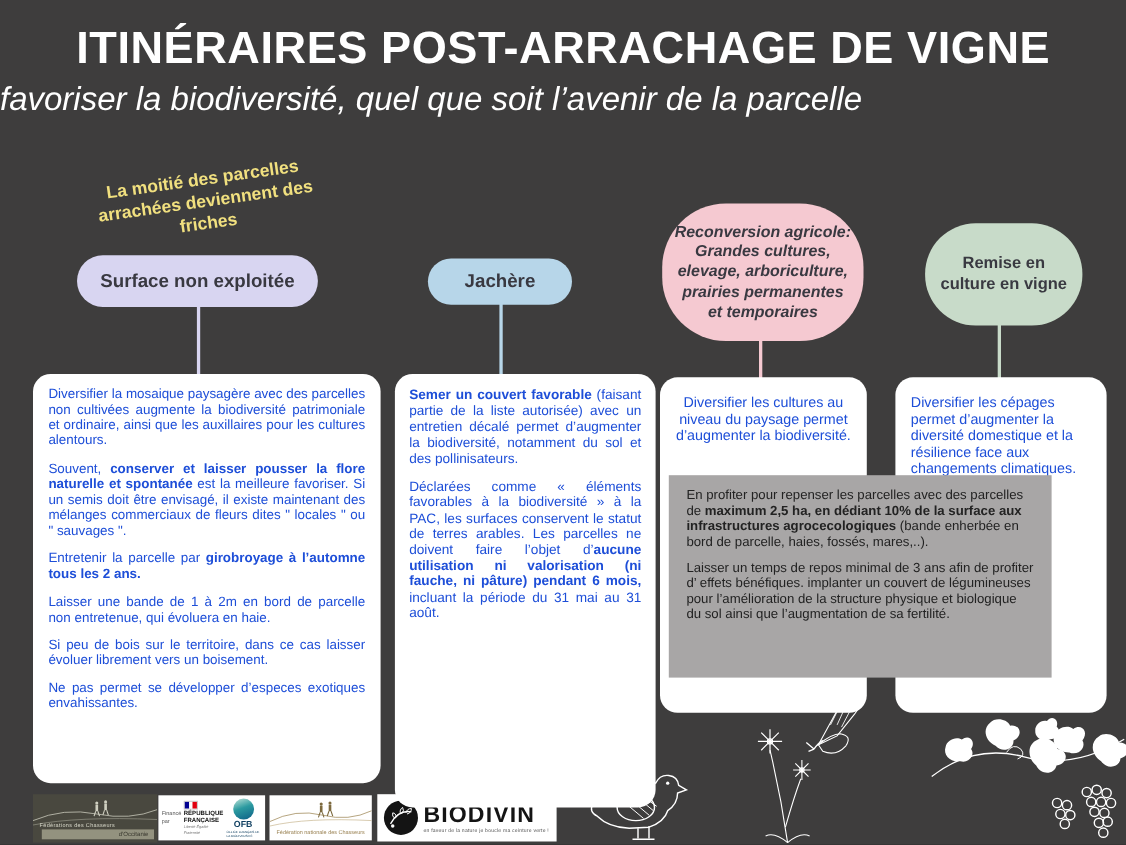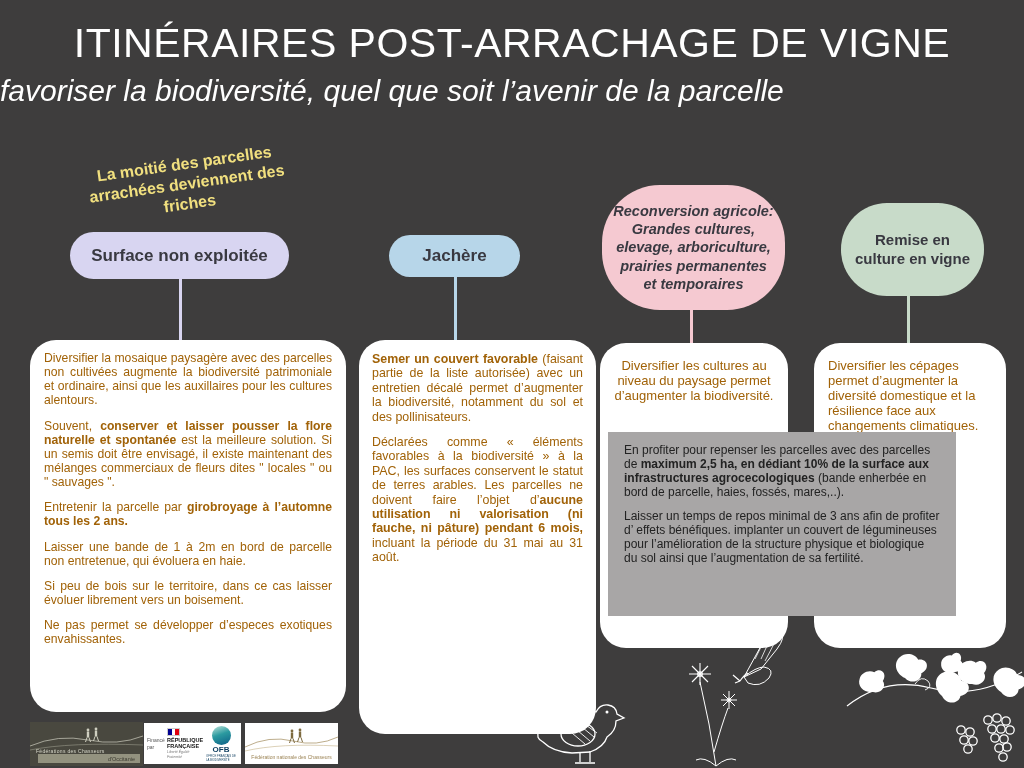--- a/index.html
+++ b/index.html
@@ -4,21 +4,21 @@
 <style>
   * { margin:0; padding:0; box-sizing:border-box; }
   html,body { background:#2c2c2c; }
   #canvas {
     position:relative; width:1024px; height:768px; overflow:hidden;
     background:#3e3d3d; font-family:"Liberation Sans", sans-serif;
   }
   
   .title {
     position:absolute; top:20px; left:0; width:100%; text-align:center;
-    color:#ffffff; font-size:41px; font-weight:400; letter-spacing:0.5px;
+    color:#ffffff; font-size:41px; font-weight:700; letter-spacing:0.5px;
   }
   .subtitle {
     position:absolute; top:74px; left:0; width:100%; text-align:left;
     color:#ffffff; font-size:30px; font-style:italic; font-weight:400;
   }
   .annotation {
     position:absolute; left:72px; top:154px; width:230px;
     transform:rotate(-8deg); color:#f1e07f; font-weight:700;
     font-size:16px; line-height:1.25; text-align:center;
   }
@@ -32,22 +32,22 @@
   .pill3 { left:602px; top:185px; width:183px; height:125px; border-radius:58px; font-size:14.5px; padding:0 10px;font-style:italic; }
   .pill4 { left:841px; top:203px; width:143px; height:93px;  border-radius:46px; font-size:15px; padding:0 12px; }
   
   .conn { position:absolute; width:3px; z-index:0; }
   .conn1 { left:179px; top:278px; height:64px; }
   .conn2 { left:454px; top:276px; height:66px; }
   .conn3 { left:690px; top:309px; height:36px; }
   .conn4 { left:907px; top:295px; height:50px; }
   
   .box {
-    position:absolute; background:#ffffff; color:#a16207;
-    border-radius:26px; line-height:1.16; z-index:1; overflow:hidden;
+    position:absolute; background:#ffffff; color:#1d4ed8;
+    border-radius:16px; line-height:1.16; z-index:1; overflow:hidden;
   }
   .box p { margin:0 0 11px 0; }
   .box p:last-child { margin-bottom:0; }
   .box b { font-weight:700; }
   .box1 { left:30px;  top:340px; width:316px; height:372px; padding:11px 14px; text-align:justify; font-size:12.2px; }
   .box2 { left:359px; top:340px; width:237px; height:394px; padding:12px 13px; text-align:justify; font-size:12.4px; }
   .box3 { left:600px; top:343px; width:188px; height:305px; padding:15px 12px; text-align:center; font-size:13px; }
   .box4 { left:814px; top:343px; width:192px; height:305px; padding:15px 14px; text-align:left;   font-size:13px; }
   
   .note {
@@ -108,21 +108,21 @@
   <div class="pill pill3" style="background: rgb(245, 201, 209);">Reconversion agricole: Grandes cultures, elevage, arboriculture, prairies permanentes et temporaires</div>
   <div class="pill pill4" style="background: rgb(200, 219, 201);">Remise en culture en vigne</div>
 
   <div class="conn conn1" style="background: rgb(216, 213, 241);"></div>
   <div class="conn conn2" style="background: rgb(183, 214, 233);"></div>
   <div class="conn conn3" style="background: rgb(245, 201, 209);"></div>
   <div class="conn conn4" style="background: rgb(200, 219, 201);"></div>
 
   <div class="box box1">
       <p><span>Diversifier la mosaique paysagère avec des parcelles non cultivées augmente la biodiversité patrimoniale et ordinaire, ainsi que les auxillaires pour les cultures alentours.</span></p>
-      <p><span>Souvent, </span><b>conserver et laisser pousser la flore naturelle et spontanée</b><span> est la meilleure solution. Si un semis doit être envisagé, il existe maintenant des mélanges commerciaux de fleurs dites " locales " ou " sauvages ".</span></p>
+      <p><span>Souvent, </span><b>conserver et laisser pousser la flore naturelle et spontanée</b><span> est la meilleure favoriser. Si un semis doit être envisagé, il existe maintenant des mélanges commerciaux de fleurs dites " locales " ou " sauvages ".</span></p>
       <p><span>Entretenir la parcelle par </span><b>girobroyage à l’automne tous les 2 ans.</b></p>
       <p><span>Laisser une bande de 1 à 2m en bord de parcelle non entretenue, qui évoluera en haie.</span></p>
       <p><span>Si peu de bois sur le territoire, dans ce cas laisser évoluer librement vers un boisement.</span></p>
       <p><span>Ne pas permet se développer d’especes exotiques envahissantes.</span></p>
     </div>
   <div class="box box2">
       <p><b>Semer un couvert favorable</b><span> (faisant partie de la liste autorisée) avec un entretien décalé permet d’augmenter la biodiversité, notamment du sol et des pollinisateurs.</span></p>
       <p><span>Déclarées comme « éléments favorables à la biodiversité » à la PAC, les surfaces conservent le statut de terres arables. Les parcelles ne doivent faire l’objet d’</span><b>aucune utilisation ni valorisation (ni fauche, ni pâture) pendant 6 mois,</b><span> incluant la période du 31 mai au 31 août.</span></p>
     </div>
   <div class="box box3">
@@ -177,20 +177,33 @@
       <circle cx="47" cy="6" r="1.4" fill="#7d6a3f"></circle>
         <rect x="45.8" y="7.5" width="2.4" height="6" fill="#7d6a3f"></rect>
       <path d="M46 13.5 L44.5 18 M48 13.5 L49.5 18" stroke="#7d6a3f" stroke-width="1"></path>
       <circle cx="55" cy="5" r="1.4" fill="#7d6a3f"></circle>
         <rect x="53.8" y="6.5" width="2.4" height="6" fill="#7d6a3f"></rect>
       <path d="M54 12.5 L52.5 17 M56 12.5 L57.5 17" stroke="#7d6a3f" stroke-width="1"></path>
     </svg>
     <div class="logo3-name">Fédération nationale des Chasseurs</div>
   </div>
 
+  <div class="logo logo4">
+    <div class="bio-emblem">
+      <svg viewBox="0 0 31 31" width="31" height="31">
+        <path d="M6 21 Q13 8 25 10" fill="none" stroke="#ffffff" stroke-width="1.2"></path>
+        <path d="M10 16 q-3 -2 -2 -5 q3 0 3 4 M15 12 q-1 -4 2 -6 q2 3 -1 6 M20 11 q1 -4 5 -4 q0 4 -4 5" fill="none" stroke="#ffffff" stroke-width="0.9"></path>
+        <circle cx="8" cy="23" r="1.6" fill="#ffffff"></circle>
+      </svg>
+    </div>
+    <div class="bio-textcol">
+      <div class="bio-name">BIODIVIN</div>
+      <div class="bio-tagline">en faveur de la nature je boucle ma ceinture verte !</div>
+    </div>
+  </div>
 
   <div class="deco deco-bird">
     <svg width="94" height="78" viewBox="0 0 94 78" fill="none" stroke="#ffffff" stroke-width="1.3">
       <path d="M10 52 Q2 48 6 41 L17 38 Q19 26 36 22 Q52 17 63 22 Q67 14 75 15 Q83 16 84 24 L91 28 L83 31 Q83 41 74 47 Q71 57 57 62 L39 63 Q20 62 10 52 Z"></path>
       <ellipse cx="45" cy="44" rx="17" ry="12"></ellipse>
       <path d="M33 38 L52 54 M38 35 L57 51 M44 33 L61 47 M50 33 L64 43" stroke-width="0.9"></path>
       <circle cx="74" cy="22" r="1.5" fill="#ffffff" stroke="none"></circle>
       <path d="M47 63 L47 72 M57 61 L57 72 M42 73 L52 73 M52 73 L62 73"></path>
     </svg>
   </div>

